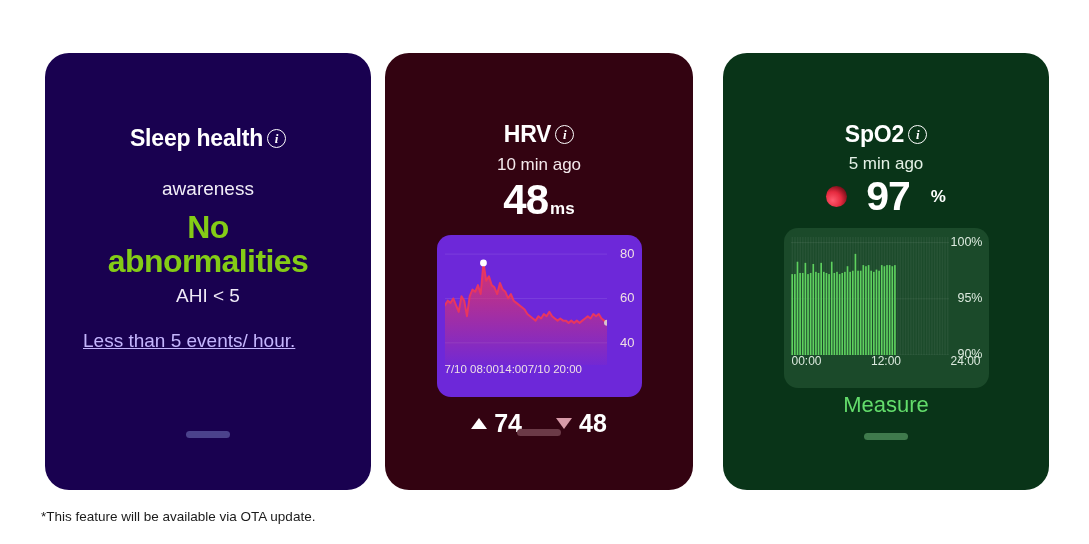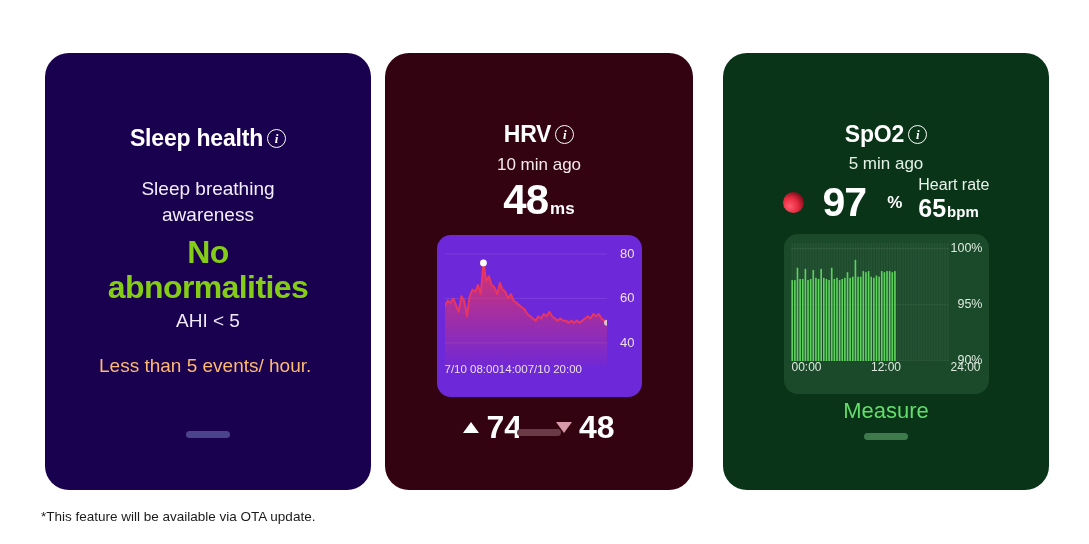--- a/index.html
+++ b/index.html
@@ -43,41 +43,41 @@
     line-height: 1; color: #ffffff;
     font-family: "Liberation Serif", serif;
     flex: none;
   }
   .card-spo2 .info-icon, .card-spo2 .title-row { color:#ffffff; }
   .card-spo2 .info-icon { border-color:#ffffff; }
 
   
   .sleep-inner {
     display:flex; flex-direction:column; align-items:center;
-    width: 100%; padding: 0 20px;
+    width: 100%; padding: 0 4px;
   }
   .sleep-title { margin-top: 72px; }
   .sleep-sub {
     margin-top: 24px;
     font-size: 19px; color: #f2eef8; text-align:center; line-height: 1.35;
     font-weight: normal;
   }
   .sleep-status {
     margin-top: 8px;
     font-size: 32px; font-weight: bold; color: #84cc16;
     text-align:center; line-height: 1.08; letter-spacing: -0.6px;
   }
   .sleep-ahi {
     margin-top: 6px;
     font-size: 19px; color: #efeaf7; font-weight: normal;
   }
   .sleep-note {
     margin-top: 22px;
-    font-size: 19px; color: #fdba74; line-height: 1.3;
-    align-self: stretch; padding-left: 34px;
+    font-size: 19px; color: #c4b5fd; line-height: 1.3;
+    align-self: stretch; padding-left: 34px; text-decoration: underline;
   }
   .home-bar {
     width: 44px; height: 7px; border-radius: 4px;
     background: #4b428c;
   }
   .sleep-home { position:absolute; bottom: 52px; left: 50%; transform: translateX(-50%); }
 
   
   .hrv-title { margin-top: 68px; }
   .hrv-ago { margin-top: 7px; font-size:17px; color:#f3e9ec; }
@@ -103,21 +103,21 @@
   }
   .hrv-ylabels span { position:absolute; right:0; }
   .hrv-xaxis {
     position:absolute; left:8px; right:6px; bottom: 22px;
     display:flex; 
     font-size: 11.5px; color:#f0dfe4; white-space:nowrap;
   }
   .hrv-stats {
     display:flex; align-items:center; justify-content:center;
     gap: 34px; margin-top: 12px;
-    font-size: 32px; font-weight: bold; color:#ffffff;
+    font-size: 25px; font-weight: bold; color:#ffffff;
   }
   .hrv-stat { display:flex; align-items:center; gap:7px; }
   .tri-up {
     width:0;height:0;border-left:8px solid transparent;border-right:8px solid transparent;
     border-bottom:11px solid #ffffff;
   }
   .tri-down {
     width:0;height:0;border-left:8px solid transparent;border-right:8px solid transparent;
     border-top:11px solid #d79aa8;
   }
@@ -184,21 +184,20 @@
 
   <div class="card card-sleep">
     <div class="sleep-inner">
 
       <div class="title-row sleep-title">
         <span>Sleep health</span>
         <span class="info-icon">i</span>
       </div>
 
       <div class="sleep-sub">
-        <div>Sleep breathing</div>
         <div>awareness</div>
       </div>
 
       <div class="sleep-status">
         <div>No</div>
         <div>abnormalities</div>
       </div>
 
       <div class="sleep-ahi">AHI &lt; 5</div>
 
@@ -275,27 +274,20 @@
       <span class="info-icon">i</span>
     </div>
 
     <div class="spo2-ago">5 min ago</div>
 
     <div class="spo2-readings">
       <div class="spo2-left">
         <span class="drop-icon"></span>
         <span class="spo2-big">97</span>
         <span class="spo2-pct">%</span>
-      </div>
-      <div class="spo2-right">
-        <span class="hr-label">Heart rate</span>
-        <span class="hr-row">
-          <span class="hr-value">65</span>
-          <span class="hr-unit">bpm</span>
-        </span>
       </div>
     </div>
 
     <div class="spo2-panel">
       <svg class="spo2-plot" id="spo2-svg" viewBox="0 0 158 118" preserveAspectRatio="none">
           <rect x="0.60" y="0" width="1.5" height="118" fill="#ffffff" fill-opacity="0.055"></rect>
           <rect x="3.23" y="0" width="1.5" height="118" fill="#ffffff" fill-opacity="0.055"></rect>
           <rect x="5.87" y="0" width="1.5" height="118" fill="#ffffff" fill-opacity="0.055"></rect>
           <rect x="8.50" y="0" width="1.5" height="118" fill="#ffffff" fill-opacity="0.055"></rect>
           <rect x="11.13" y="0" width="1.5" height="118" fill="#ffffff" fill-opacity="0.055"></rect>

